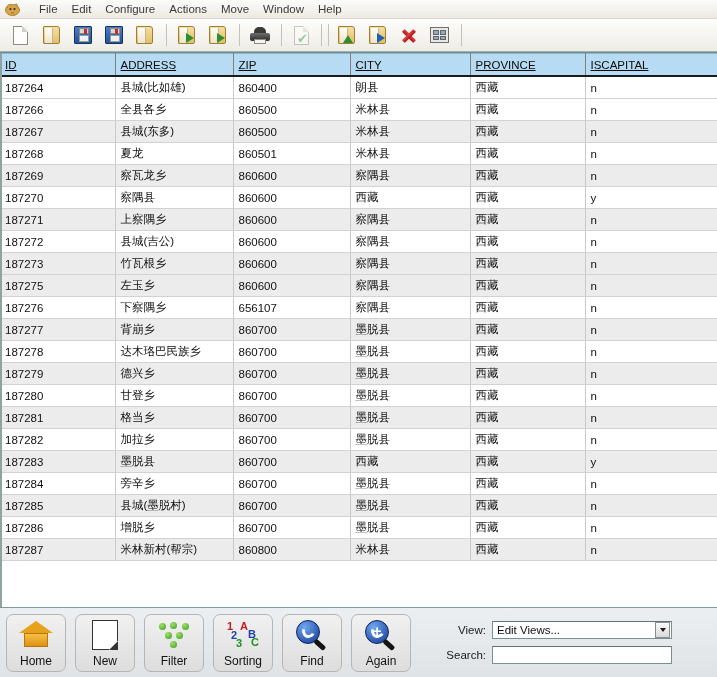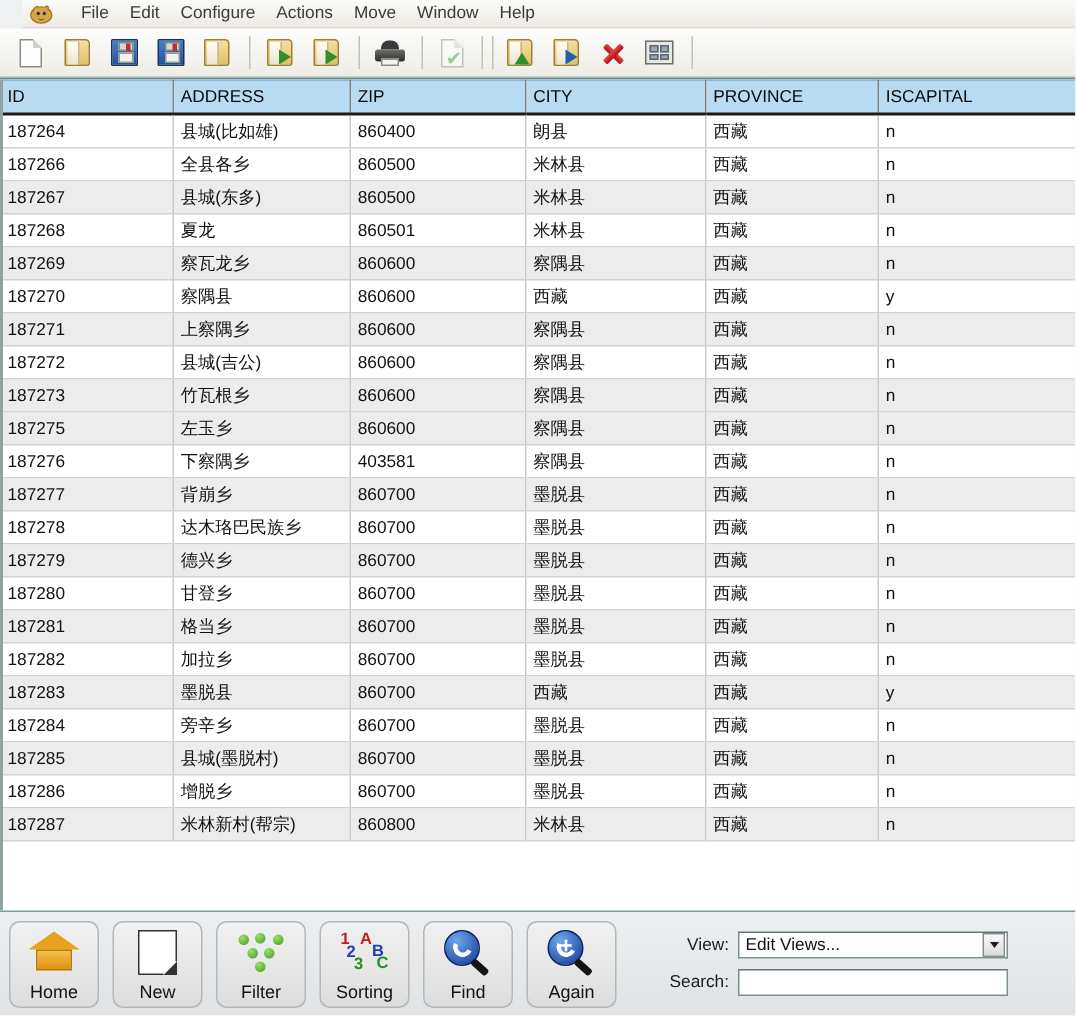--- a/index.html
+++ b/index.html
@@ -9,21 +9,21 @@
     background:#ffffff;
     -webkit-font-smoothing:none;
   }
   .app{width:717px;height:677px;position:relative;display:flex;flex-direction:column;background:#eef0f2;}
 
   
   .menubar{
     height:19px;flex:0 0 19px;display:flex;align-items:center;
     background:linear-gradient(#fbfbfa,#eceae2);
     border-bottom:1px solid #d9d7cd;
-    padding-left:4px;box-sizing:border-box;margin-left:15px;
+    padding-left:4px;box-sizing:border-box;
   }
   .app-icon{width:18px;height:16px;margin-right:10px;position:relative;flex:0 0 18px;}
   .menu-item{
     font-size:11.5px;color:#3b3b3b;padding:1px 7px;line-height:15px;
     white-space:nowrap;cursor:default;
   }
 
   
   .toolbar{
     height:33px;flex:0 0 33px;display:flex;align-items:center;
@@ -67,21 +67,21 @@
   
   .tablewrap{flex:1 1 auto;overflow:hidden;background:#fff;position:relative;border-top:1px solid #6f8a8a;}
   table.grid{border-collapse:collapse;width:717px;table-layout:fixed;}
   table.grid th{
     background:#b6dbf2;
     border-right:1px solid #7f7f7f;
     border-bottom:2px solid #1b1b1b;
     border-top:1px solid #8fb8d0;
     font-size:11.5px;font-weight:normal;color:#0a0a0a;
     text-align:left;padding:3px 0 3px 5px;height:15px;
-    white-space:nowrap;overflow:hidden;
+    white-space:nowrap;overflow:hidden;text-decoration:underline;
   }
   table.grid td{
     font-size:11.5px;color:#111;
     border-right:1px solid #c9c9c9;
     border-bottom:1px solid #d2d2d2;
     padding:2px 0 2px 5px;height:17px;
     white-space:nowrap;overflow:hidden;
     font-family:"Liberation Sans","DejaVu Sans",sans-serif;
   }
   table.grid tr.odd td{background:#ececec;}
@@ -354,21 +354,21 @@
             <td>187275</td>
             <td>左玉乡</td>
             <td>860600</td>
             <td>察隅县</td>
             <td>西藏</td>
             <td>n</td>
           </tr>
           <tr class="even">
             <td>187276</td>
             <td>下察隅乡</td>
-            <td>403581</td>
+            <td>656107</td>
             <td>察隅县</td>
             <td>西藏</td>
             <td>n</td>
           </tr>
           <tr class="odd">
             <td>187277</td>
             <td>背崩乡</td>
             <td>860700</td>
             <td>墨脱县</td>
             <td>西藏</td>

